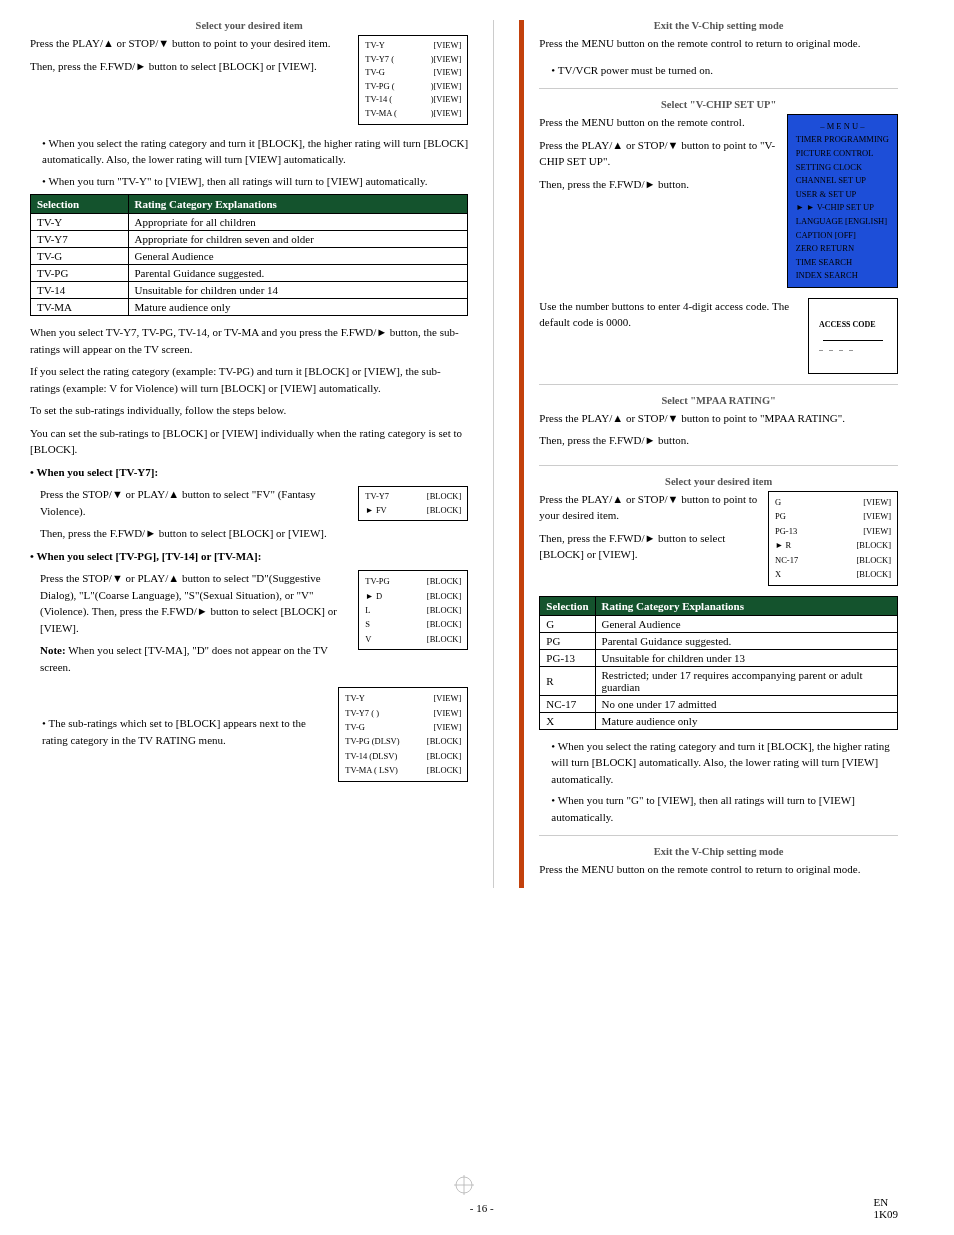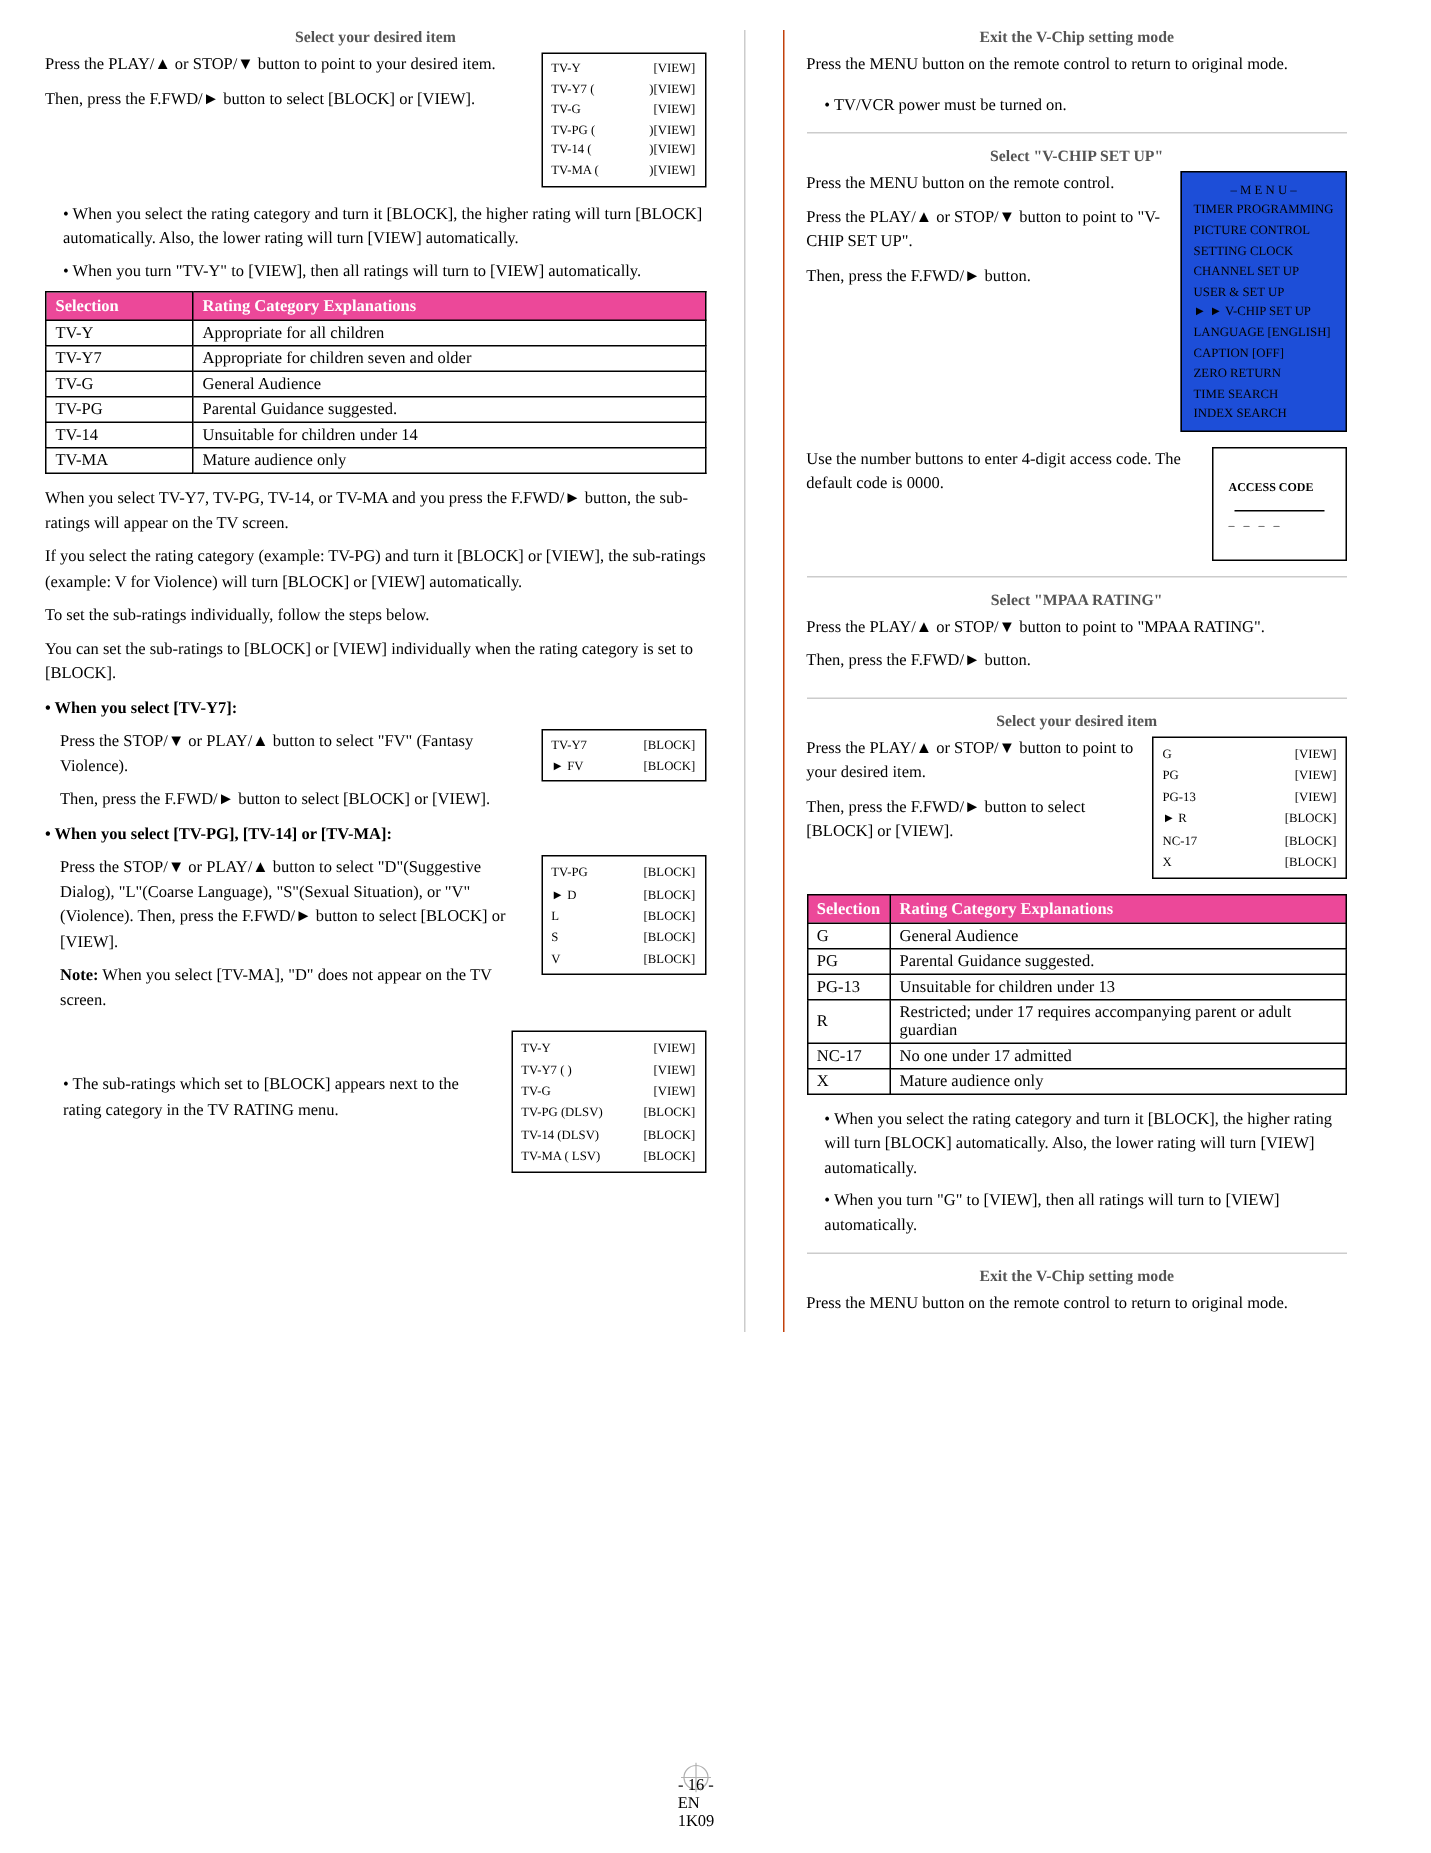--- a/index.html
+++ b/index.html
@@ -48,21 +48,21 @@
     }
     .bullet-item::before {
       content: "• ";
     }
     table {
       border-collapse: collapse;
       width: 100%;
       margin-bottom: 8px;
     }
     th {
-      background: #ec4899;
+      background: #14532d;
       color: #fff;
       font-size: 11px;
       padding: 3px 6px;
       text-align: left;
       border: 1px solid #000;
     }
     td {
       font-size: 11px;
       padding: 2px 6px;
       border: 1px solid #000;
@@ -80,21 +80,20 @@
     .bottom-bar {
       position: absolute;
       bottom: 15px;
       left: 0;
       right: 0;
       display: flex;
       justify-content: space-between;
       align-items: center;
       padding: 0 30px;
       font-size: 11px;
-      flex-direction: column;
     }
     .screen-menu-box {
       border: 1px solid #000;
       padding: 4px 8px;
       font-size: 8.5px;
       line-height: 1.7;
       background: #1d4ed8;
       min-width: 110px;
     }
     .screen-menu-box .menu-title {
@@ -114,21 +113,21 @@
     }
     .note-bold {
       font-weight: bold;
     }
     .col-vert-div {
       border-left: 1px solid #ccc;
       margin: 0 5px;
     }
     .section-right {
       padding-left: 15px;
-      border-left: 1px solid #c2410c;
+      border-left: 5px solid #c2410c;
     }
     .access-code-box {
       border: 1px solid #000;
       padding: 21px 10px;
       font-size: 9px;
       text-align: left;
       min-width: 90px;
       background: #fff;
     }
     .access-code-line {

